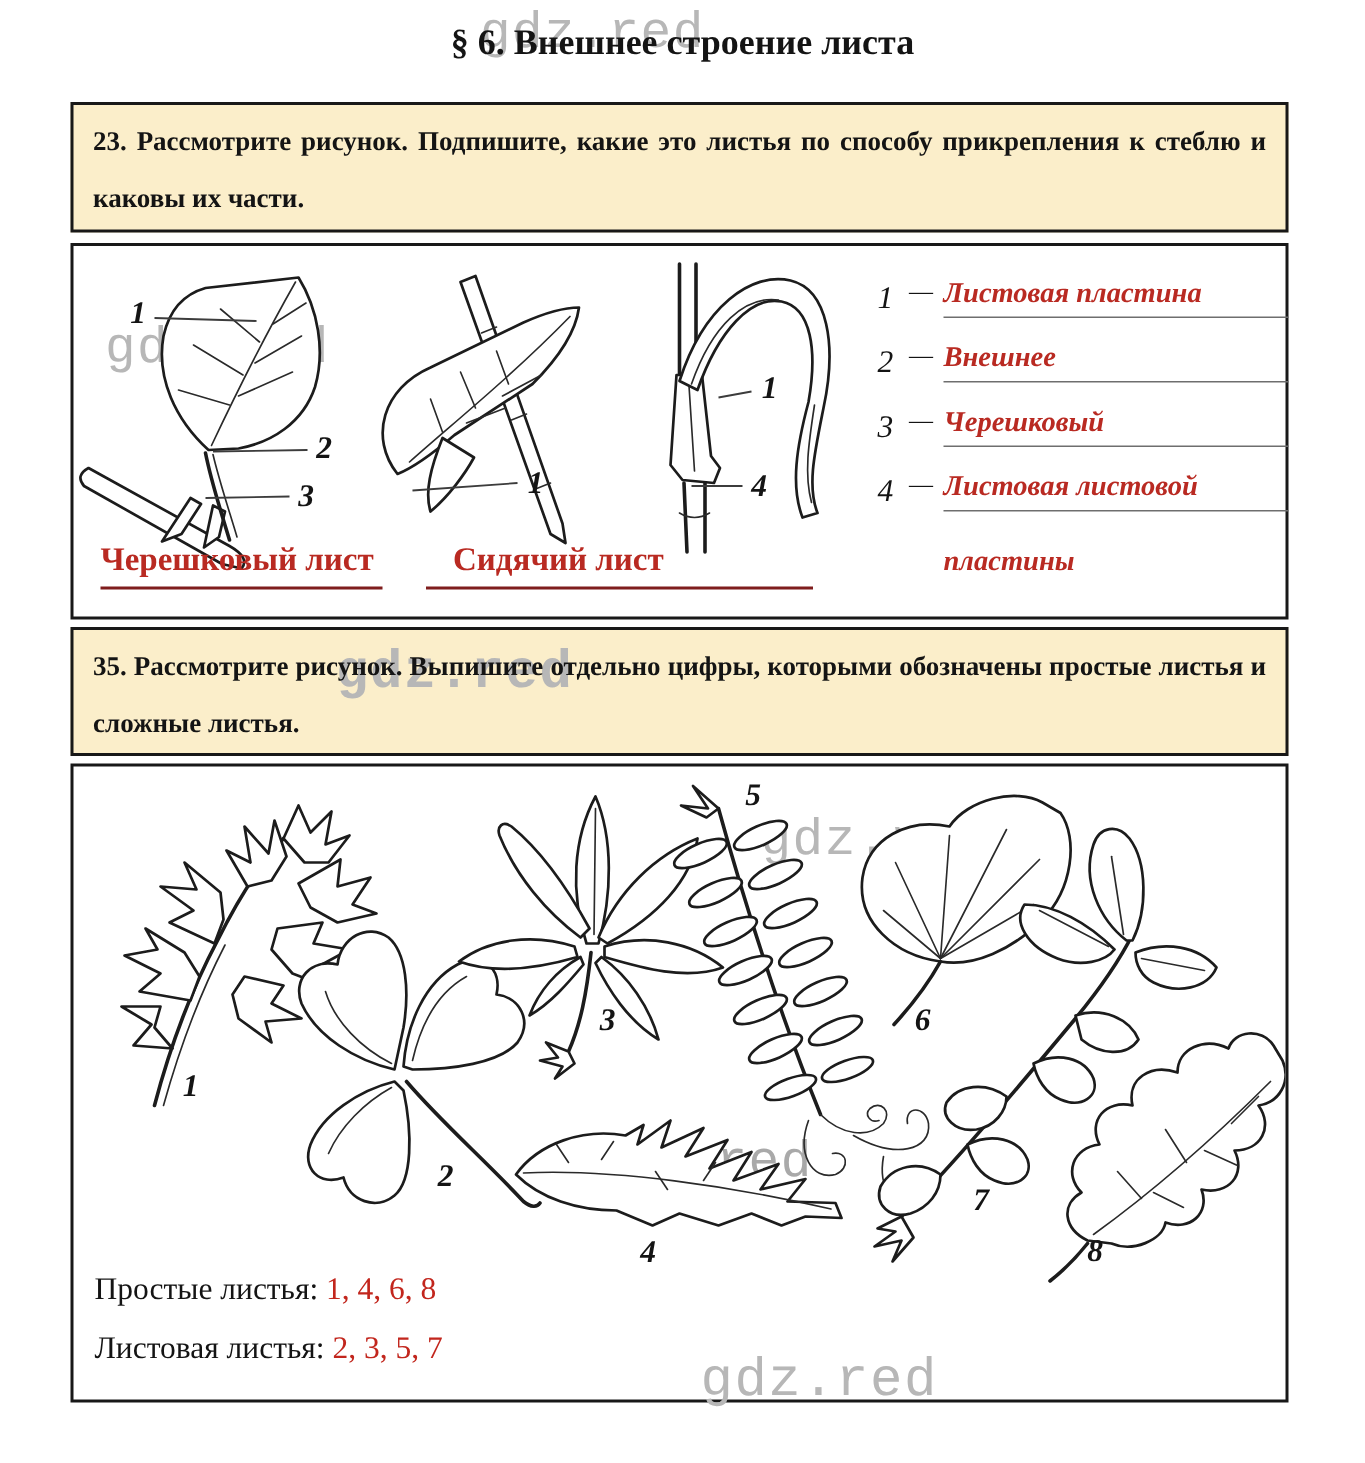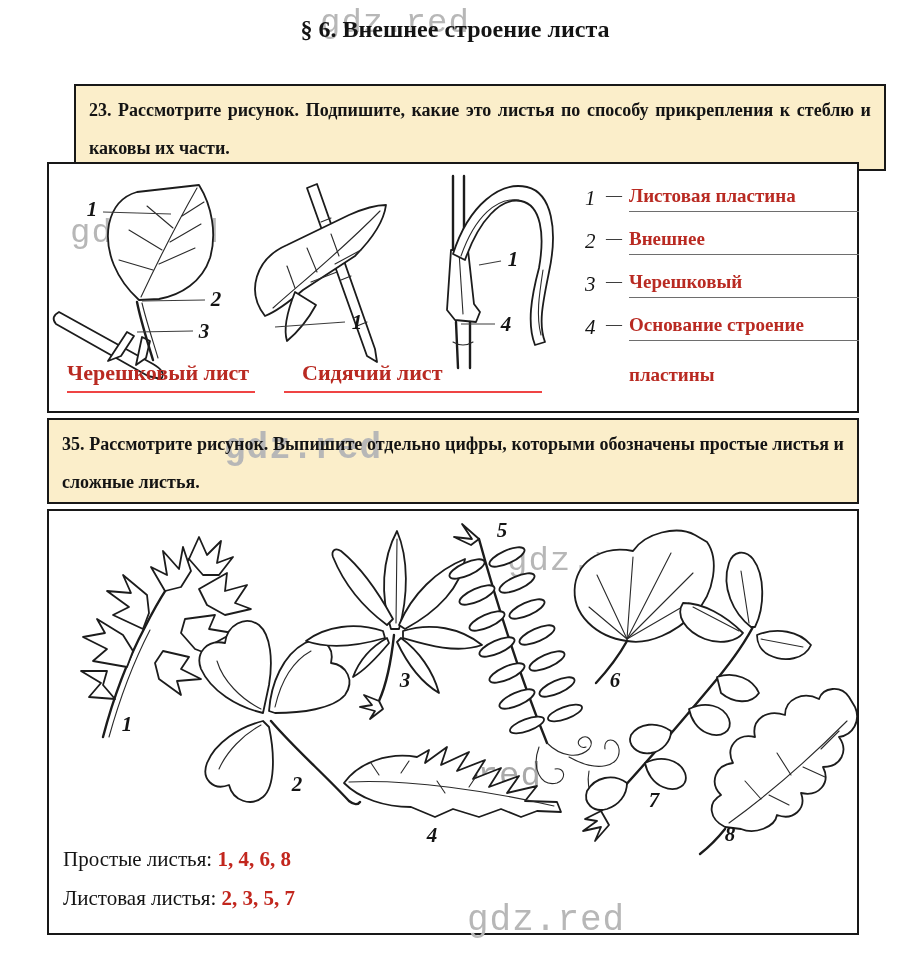--- a/index.html
+++ b/index.html
@@ -13,54 +13,54 @@
 
   
   .title{position:absolute;left:0;top:16px;width:100%;text-align:center;margin:0;
          font-size:24px;font-weight:bold;z-index:2;}
 
   
   .box{position:absolute;left:47px;width:812px;border:2px solid #181818;background:#fff;box-sizing:border-box;}
   .task{background:#fbeeca;font-weight:bold;font-size:18px;line-height:38px;
         padding:5px 13px 0 13px;text-align:justify;}
   .task p{margin:0;position:relative;z-index:2;}
-  #task23{top:84px;height:87px;margin-left:27px;}
+  #task23{top:68px;height:87px;}
   #fig23{top:162px;height:251px;}
   #task24{top:418px;height:86px;}
   #fig24{top:509px;height:426px;}
 
   svg.draw{position:absolute;left:0;top:0;z-index:2;}
   .lf{fill:#ffffff;stroke:#1c1c1c;stroke-width:1.8;stroke-linejoin:round;}
   .ln{fill:none;stroke:#1c1c1c;stroke-width:2.4;stroke-linecap:round;}
   .tn{fill:none;stroke:#2a2a2a;stroke-width:1.1;stroke-linecap:round;}
   .ld{fill:none;stroke:#3c3c3c;stroke-width:1.2;}
 
   .cnum,.fnum{position:absolute;font-style:italic;font-weight:bold;font-size:21px;
               transform:translate(-50%,-50%);z-index:3;}
 
   
   .legend{position:absolute;left:536px;top:20px;width:274px;z-index:3;}
   .lrow{display:flex;align-items:flex-start;margin-bottom:15px;}
   .lnum{font-style:italic;font-size:21px;width:18px;flex:none;padding-top:2px;}
   .ldash{margin:0 7px 0 3px;flex:none;padding-top:2px;}
-  .lcol{flex:1;display:flex;flex-direction:column;}
+  .lcol{flex:1;display:flex;flex-direction:column;font-style:italic;}
   .llabel{display:block;color:#b92a22;font-weight:bold;font-size:19px;line-height:23px;
           border-bottom:1.6px solid #6e6e6e;padding-bottom:4px;}
   .llabel2{display:block;color:#b92a22;font-weight:bold;font-size:19px;line-height:23px;padding-top:4px;margin-top:18px;}
 
   
   .cap{position:absolute;top:196px;color:#b92a22;font-weight:bold;font-size:22px;
-       border-bottom:2px solid #ef4444;padding-bottom:5px;z-index:3;white-space:nowrap;}
+       border-bottom:2px solid #7f1d1d;padding-bottom:5px;z-index:3;white-space:nowrap;}
   #cap1{left:18px;padding-right:6px;}
   #cap2{left:235px;padding-left:18px;padding-right:100px;}
 
   
   .answers{position:absolute;left:14px;top:336px;z-index:3;font-size:21px;}
   .ansline{margin:0 0 14px 0;}
-  .ansvals{color:#c2261d;font-weight:bold;}
+  .ansvals{color:#c2261d;font-weight:normal;}
 </style>
 </head>
 <body>
 
 <div class="page">
 
   <span class="wm" style="left:320px;top:4px;">gdz.red</span>
   <h1 class="title">§ 6. Внешнее строение листа</h1>
 
   <div class="box task" id="task23">
@@ -149,21 +149,21 @@
         <span class="lnum">3</span>
         <span class="ldash">—</span>
         <div class="lcol">
             <span class="llabel">Черешковый</span>
           </div>
       </div>
       <div class="lrow">
         <span class="lnum">4</span>
         <span class="ldash">—</span>
         <div class="lcol">
-          <span class="llabel">Основание строение</span>
+          <span class="llabel">Листовая листовой</span>
           <span class="llabel2">пластины</span>
         </div>
       </div>
     </div>
 
     <span class="cap" id="cap1">Черешковый лист</span>
     <span class="cap" id="cap2">Сидячий лист</span>
   </div>
 
   <div class="box task" id="task24">

